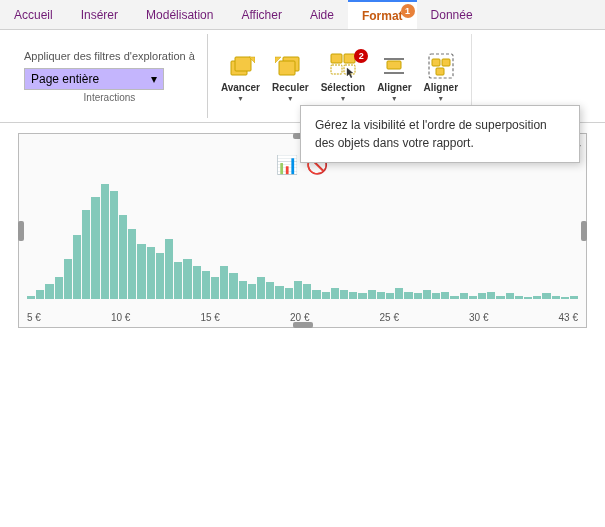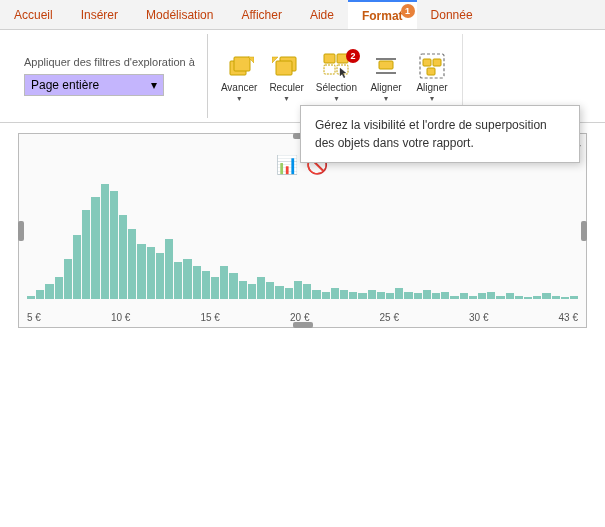--- a/index.html
+++ b/index.html
@@ -24,21 +24,21 @@
     .tab-bar {
       display: flex;
       align-items: stretch;
       background: #f3f3f3;
       border-bottom: 1px solid #d0d0d0;
       height: 30px;
     }
     .tab-item {
       padding: 6px 14px;
       font-size: 12px;
-      color: #c2410c;
+      color: #701a75;
       cursor: pointer;
       display: flex;
       align-items: center;
       border-right: none;
     }
     .tab-item.active {
       background: #fff;
       color: #c55a11;
       border-top: 2px solid #3b82f6;
       font-weight: 600;
@@ -114,20 +114,21 @@
       height: 32px;
       display: flex;
       align-items: center;
       justify-content: center;
     }
     .ribbon-btn .btn-label {
       font-size: 10px;
       color: #333;
       text-align: center;
       line-height: 1.2;
+      font-weight: bold;
     }
     .ribbon-btn .btn-arrow {
       font-size: 8px;
       color: #555;
     }
     .btn-with-arrow {
       display: flex;
       flex-direction: column;
       align-items: center;
     }
@@ -337,20 +338,21 @@
   </div>
 
   <div class="ribbon-content">
 
     <div class="ribbon-left">
       <div class="ribbon-left-label">Appliquer des filtres d'exploration à</div>
       <div class="ribbon-left-dropdown">
         <span style="flex:1; font-size:12px;">Page entière</span>
         <span>▾</span>
       </div>
+      <div class="ribbon-section-label">Interactions</div>
     </div>
 
     <div class="ribbon-group">
       <div class="ribbon-buttons-row">
 
         <div class="ribbon-btn">
           <div class="btn-icon">
             <svg width="30" height="30" viewBox="0 0 30 30">
               <rect x="6" y="10" width="16" height="14" rx="1" fill="#f5c842" stroke="#c8a200" stroke-width="1"></rect>
               <rect x="10" y="6" width="16" height="14" rx="1" fill="#f5c842" stroke="#c8a200" stroke-width="1"></rect>

